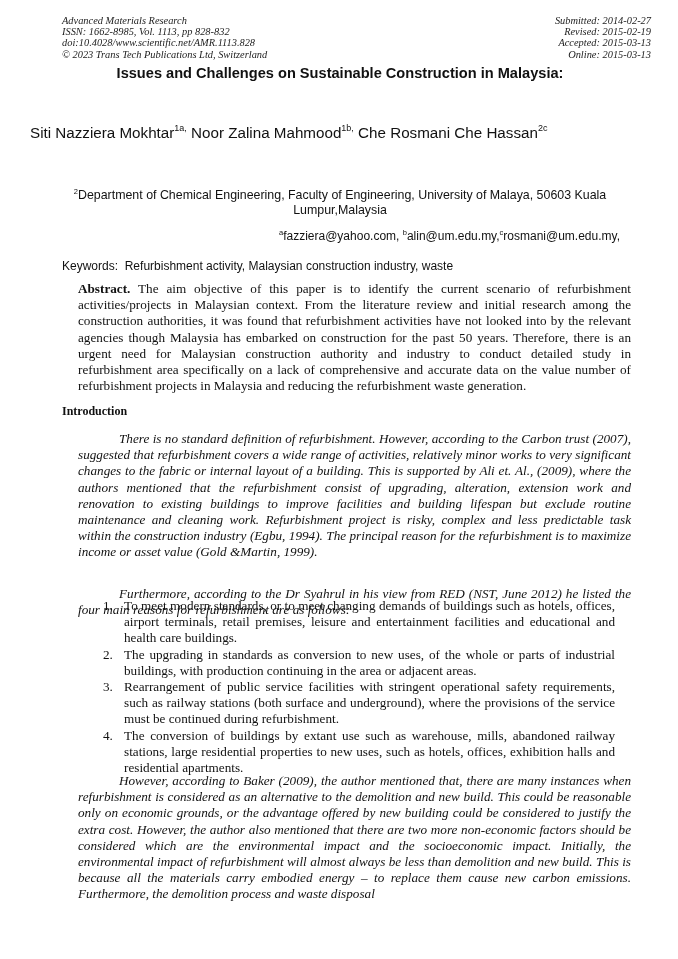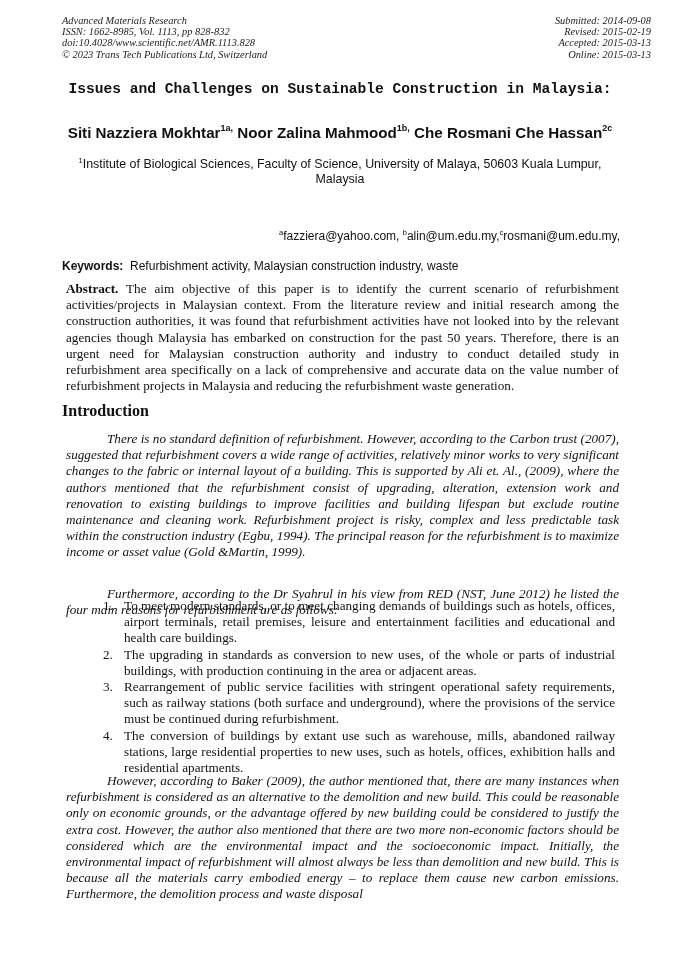--- a/index.html
+++ b/index.html
@@ -4,38 +4,38 @@
 <style>
   html, body { margin: 0; padding: 0; background: #ffffff; }
   body { width: 678px; height: 959px; position: relative; overflow: hidden; color: #111; }
   .page { position: absolute; left: 0; top: 0; width: 678px; height: 959px; background: #fff; padding-left: 36px; }
 
   .hdr { position: absolute; top: 15px; font-family: "Liberation Serif", serif; font-style: italic; font-size: 10.4px; line-height: 11.2px; color: #222; }
   .hdr-left { left: 62px; }
   .hdr-right { right: 63px; text-align: right; }
   .hdr div { white-space: nowrap; }
 
-  .title { position: absolute; left: 40px; width: 600px; top: 80px; text-align: center; font-family: Liberation Mono, monospace; font-weight: bold; font-size: 14.6px; line-height: 18px; color: #111; }
-  .authors { position: absolute; left: 30px; width: 620px; top: 124px; text-align: center; font-family: "Liberation Sans", sans-serif; font-size: 15.2px; line-height: 18px; color: #111; white-space: nowrap; font-weight: bold; }
+  .title { position: absolute; left: 40px; width: 600px; top: 64px; text-align: center; font-family: Liberation Sans, sans-serif; font-weight: bold; font-size: 14.6px; line-height: 18px; color: #111; }
+  .authors { position: absolute; left: 30px; width: 620px; top: 124px; text-align: left; font-family: "Liberation Sans", sans-serif; font-size: 15.2px; line-height: 18px; color: #111; white-space: nowrap; }
   .authors sup { font-size: 9px; vertical-align: 7px; line-height: 0; }
 
   .affil { position: absolute; left: 60px; width: 560px; text-align: center; font-family: "Liberation Sans", sans-serif; font-size: 12.4px; line-height: 15px; color: #111; }
   .affil sup { font-size: 7.5px; vertical-align: 5px; line-height: 0; }
   .affil1 { top: 157px; }
   .affil2 { top: 188px; }
   .emails { position: absolute; left: 60px; width: 560px; top: 229px; text-align: right; font-family: "Liberation Sans", sans-serif; font-size: 12px; line-height: 14px; color: #111; }
   .emails sup { font-size: 7.5px; vertical-align: 5px; line-height: 0; }
 
   .keywords { position: absolute; left: 62px; top: 259px; font-family: "Liberation Sans", sans-serif; font-size: 12px; line-height: 14px; color: #111; white-space: nowrap; }
-  .keywords b { font-weight: bold; margin-top: 16px; }
+  .keywords b { font-weight: normal; margin-top: 16px; }
 
-  .body { position: absolute; left: 66px; width: 553px; font-family: "Liberation Serif", serif; font-size: 13.2px; line-height: 16.2px; color: #111; text-align: justify; }
+  .body { position: absolute; left: 78px; width: 553px; font-family: "Liberation Serif", serif; font-size: 13.2px; line-height: 16.2px; color: #111; text-align: justify; }
   .abstract { top: 281px; }
   .abstract b { font-weight: bold; }
-  .intro-head { position: absolute; left: 62px; top: 403px; font-family: "Liberation Serif", serif; font-weight: bold; font-size: 16px; line-height: 16px; color: #111; }
+  .intro-head { position: absolute; left: 62px; top: 403px; font-family: "Liberation Serif", serif; font-weight: bold; font-size: 12px; line-height: 16px; color: #111; }
   .para1 { top: 431px; }
   .indent { text-indent: 41px; font-style: italic; }
   .para2 { top: 566px; margin-top: 20px; }
   .list { position: absolute; left: 103px; width: 512px; top: 598px; font-family: "Liberation Serif", serif; font-size: 13.2px; line-height: 16.2px; color: #111; margin: 0; padding: 0; list-style: none; }
   .list li { position: relative; padding-left: 21px; text-align: justify; margin: 0; }
   .list .num { position: absolute; left: 0; top: 0; }
   .para3 { top: 773px; }
 </style>
 </head>
 <body>
@@ -43,37 +43,37 @@
 <div class="page">
 
   <div class="hdr hdr-left">
     <div>Advanced Materials Research</div>
     <div>ISSN: 1662-8985, Vol. 1113, pp 828-832</div>
     <div>doi:10.4028/www.scientific.net/AMR.1113.828</div>
     <div>© 2023 Trans Tech Publications Ltd, Switzerland</div>
   </div>
 
   <div class="hdr hdr-right">
-    <div>Submitted: 2014-09-08</div>
+    <div>Submitted: 2014-02-27</div>
     <div>Revised: 2015-02-19</div>
     <div>Accepted: 2015-03-13</div>
     <div>Online: 2015-03-13</div>
   </div>
 
   <div class="title">
     <div>Issues and Challenges on Sustainable Construction in Malaysia:</div>
   </div>
 
   <div class="authors">
     <span>Siti Nazziera Mokhtar</span><sup>1a,</sup>
     <span>Noor Zalina Mahmood</span><sup>1b,</sup>
     <span>Che Rosmani Che Hassan</span><sup>2c</sup>
   </div>
 
-  <div class="affil affil1"><sup>1</sup><span>Institute of Biological Sciences, Faculty of Science, University of Malaya, 50603 Kuala Lumpur, Malaysia</span></div>
+  <div class="affil affil2"><sup>2</sup><span>Department of Chemical Engineering, Faculty of Engineering, University of Malaya, 50603 Kuala Lumpur,Malaysia</span></div>
 
   <div class="emails">
     <sup>a</sup><span>fazziera@yahoo.com, </span><sup>b</sup><span>alin@um.edu.my,</span><sup>c</sup><span>rosmani@um.edu.my,</span>
   </div>
 
   <div class="keywords">
     <b>Keywords:</b>&nbsp; <span>Refurbishment activity, Malaysian construction industry, waste</span>
   </div>
 
   <div class="body abstract">

